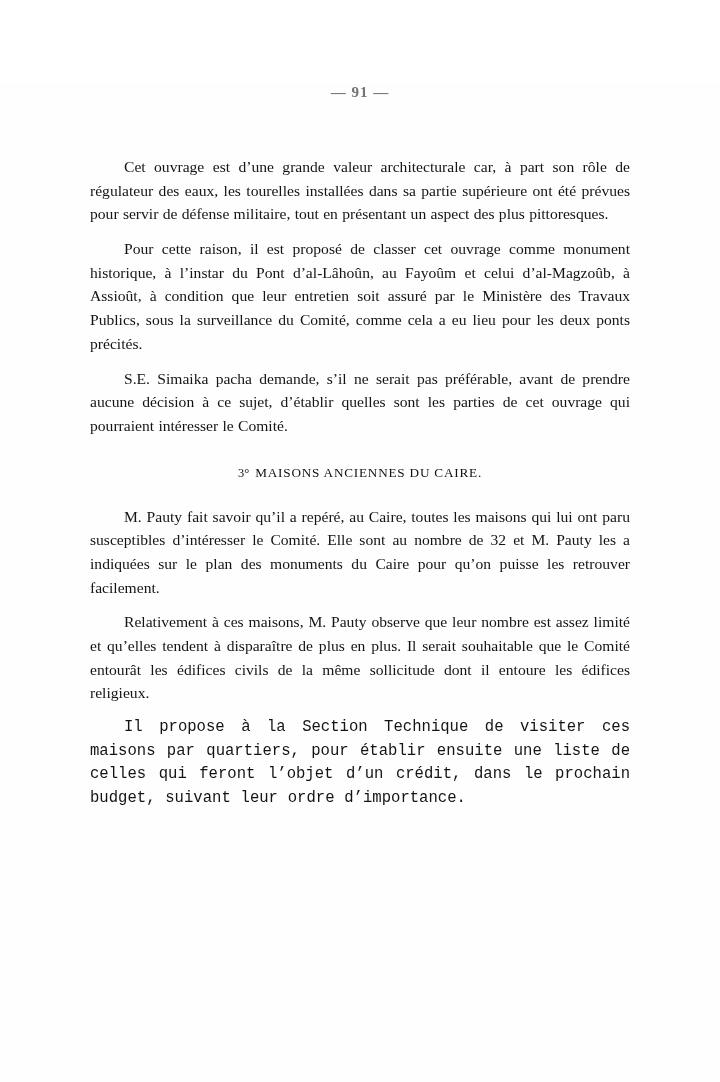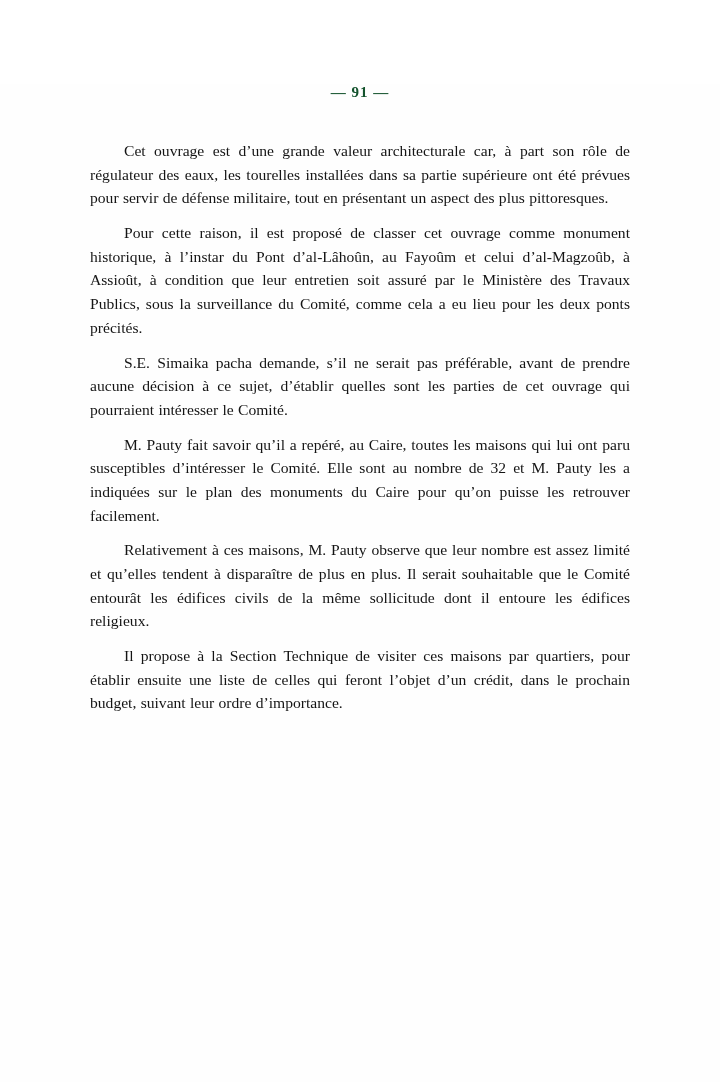--- a/index.html
+++ b/index.html
@@ -23,39 +23,40 @@
     position: relative;
     background: #fefefe;
   }
   .page-number {
     text-align: center;
     font-size: 15px;
     font-weight: bold;
     letter-spacing: 1px;
     margin-top: 84px;
     margin-bottom: 0;
-    color: #14532d;
+    color: #737373;
   }
   .body-area {
-    margin: 0 auto;
+    margin: 16px auto;
     padding-top: 38px;
     width: 540px;
   }
   p.para {
     font-size: 15.6px;
     line-height: 1.52;
     text-align: justify;
     text-justify: inter-word;
     margin: 0 0 11px 0;
     text-indent: 34px;
     color: #141414;
     word-spacing: 0.4px;
   }
   p.para:last-child {
     margin-bottom: 0;
+    font-family: Liberation Mono, monospace;
   }
   .section-heading {
     text-align: center;
     font-size: 13.2px;
     letter-spacing: 0.8px;
     margin: 27px 0 24px 0;
     color: #111;
     font-variant: small-caps;
     text-transform: uppercase;
   }
@@ -71,19 +72,22 @@
 <div class="page">
 
   <div class="page-number">— 91 —</div>
 
   <div class="body-area">
 
     <p class="para">Cet ouvrage est d’une grande valeur architecturale car, à part son rôle de régulateur des eaux, les tourelles installées dans sa partie supérieure ont été prévues pour servir de défense militaire, tout en présentant un aspect des plus pittoresques.</p>
     <p class="para">Pour cette raison, il est proposé de classer cet ouvrage comme monument historique, à l’instar du Pont d’al-Lâhoûn, au Fayoûm et celui d’al-Magzoûb, à Assioût, à condition que leur entretien soit assuré par le Ministère des Travaux Publics, sous la surveillance du Comité, comme cela a eu lieu pour les deux ponts précités.</p>
     <p class="para">S.E. Simaika pacha demande, s’il ne serait pas préférable, avant de prendre aucune décision à ce sujet, d’établir quelles sont les parties de cet ouvrage qui pourraient intéresser le Comité.</p>
 
+    <div class="section-heading">
+      <span class="num">3°</span><span>Maisons anciennes du Caire.</span>
+    </div>
 
     <p class="para">M. Pauty fait savoir qu’il a repéré, au Caire, toutes les maisons qui lui ont paru susceptibles d’intéresser le Comité. Elle sont au nombre de 32 et M. Pauty les a indiquées sur le plan des monuments du Caire pour qu’on puisse les retrouver facilement.</p>
     <p class="para">Relativement à ces maisons, M. Pauty observe que leur nombre est assez limité et qu’elles tendent à disparaître de plus en plus. Il serait souhaitable que le Comité entourât les édifices civils de la même sollicitude dont il entoure les édifices religieux.</p>
     <p class="para">Il propose à la Section Technique de visiter ces maisons par quartiers, pour établir ensuite une liste de celles qui feront l’objet d’un crédit, dans le prochain budget, suivant leur ordre d’importance.</p>
 
   </div>
 </div>
 
 </body></html>

